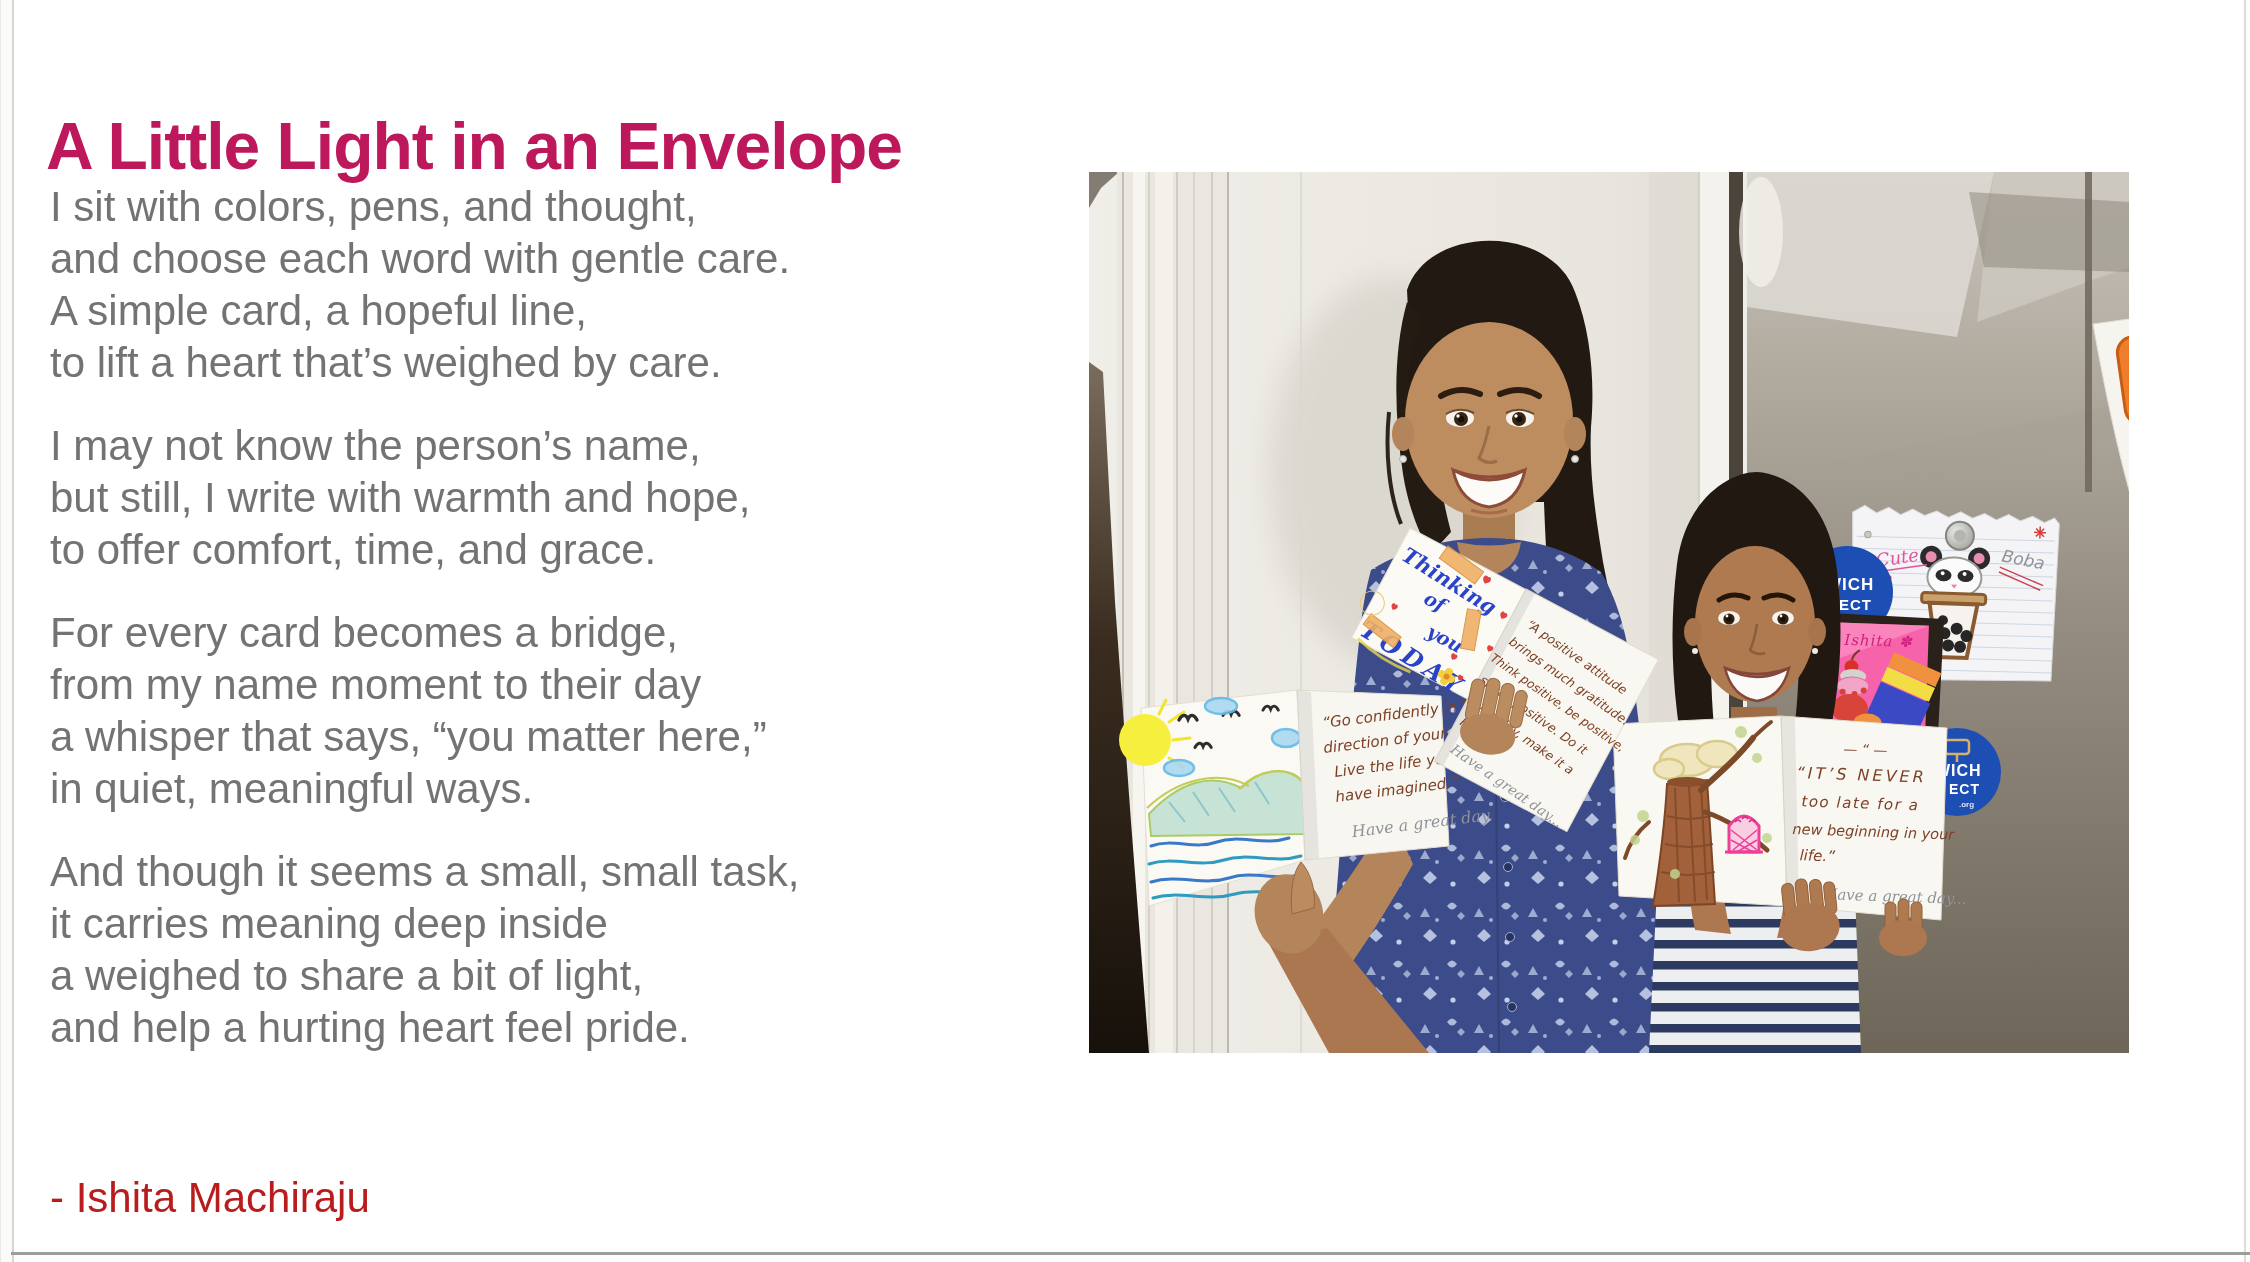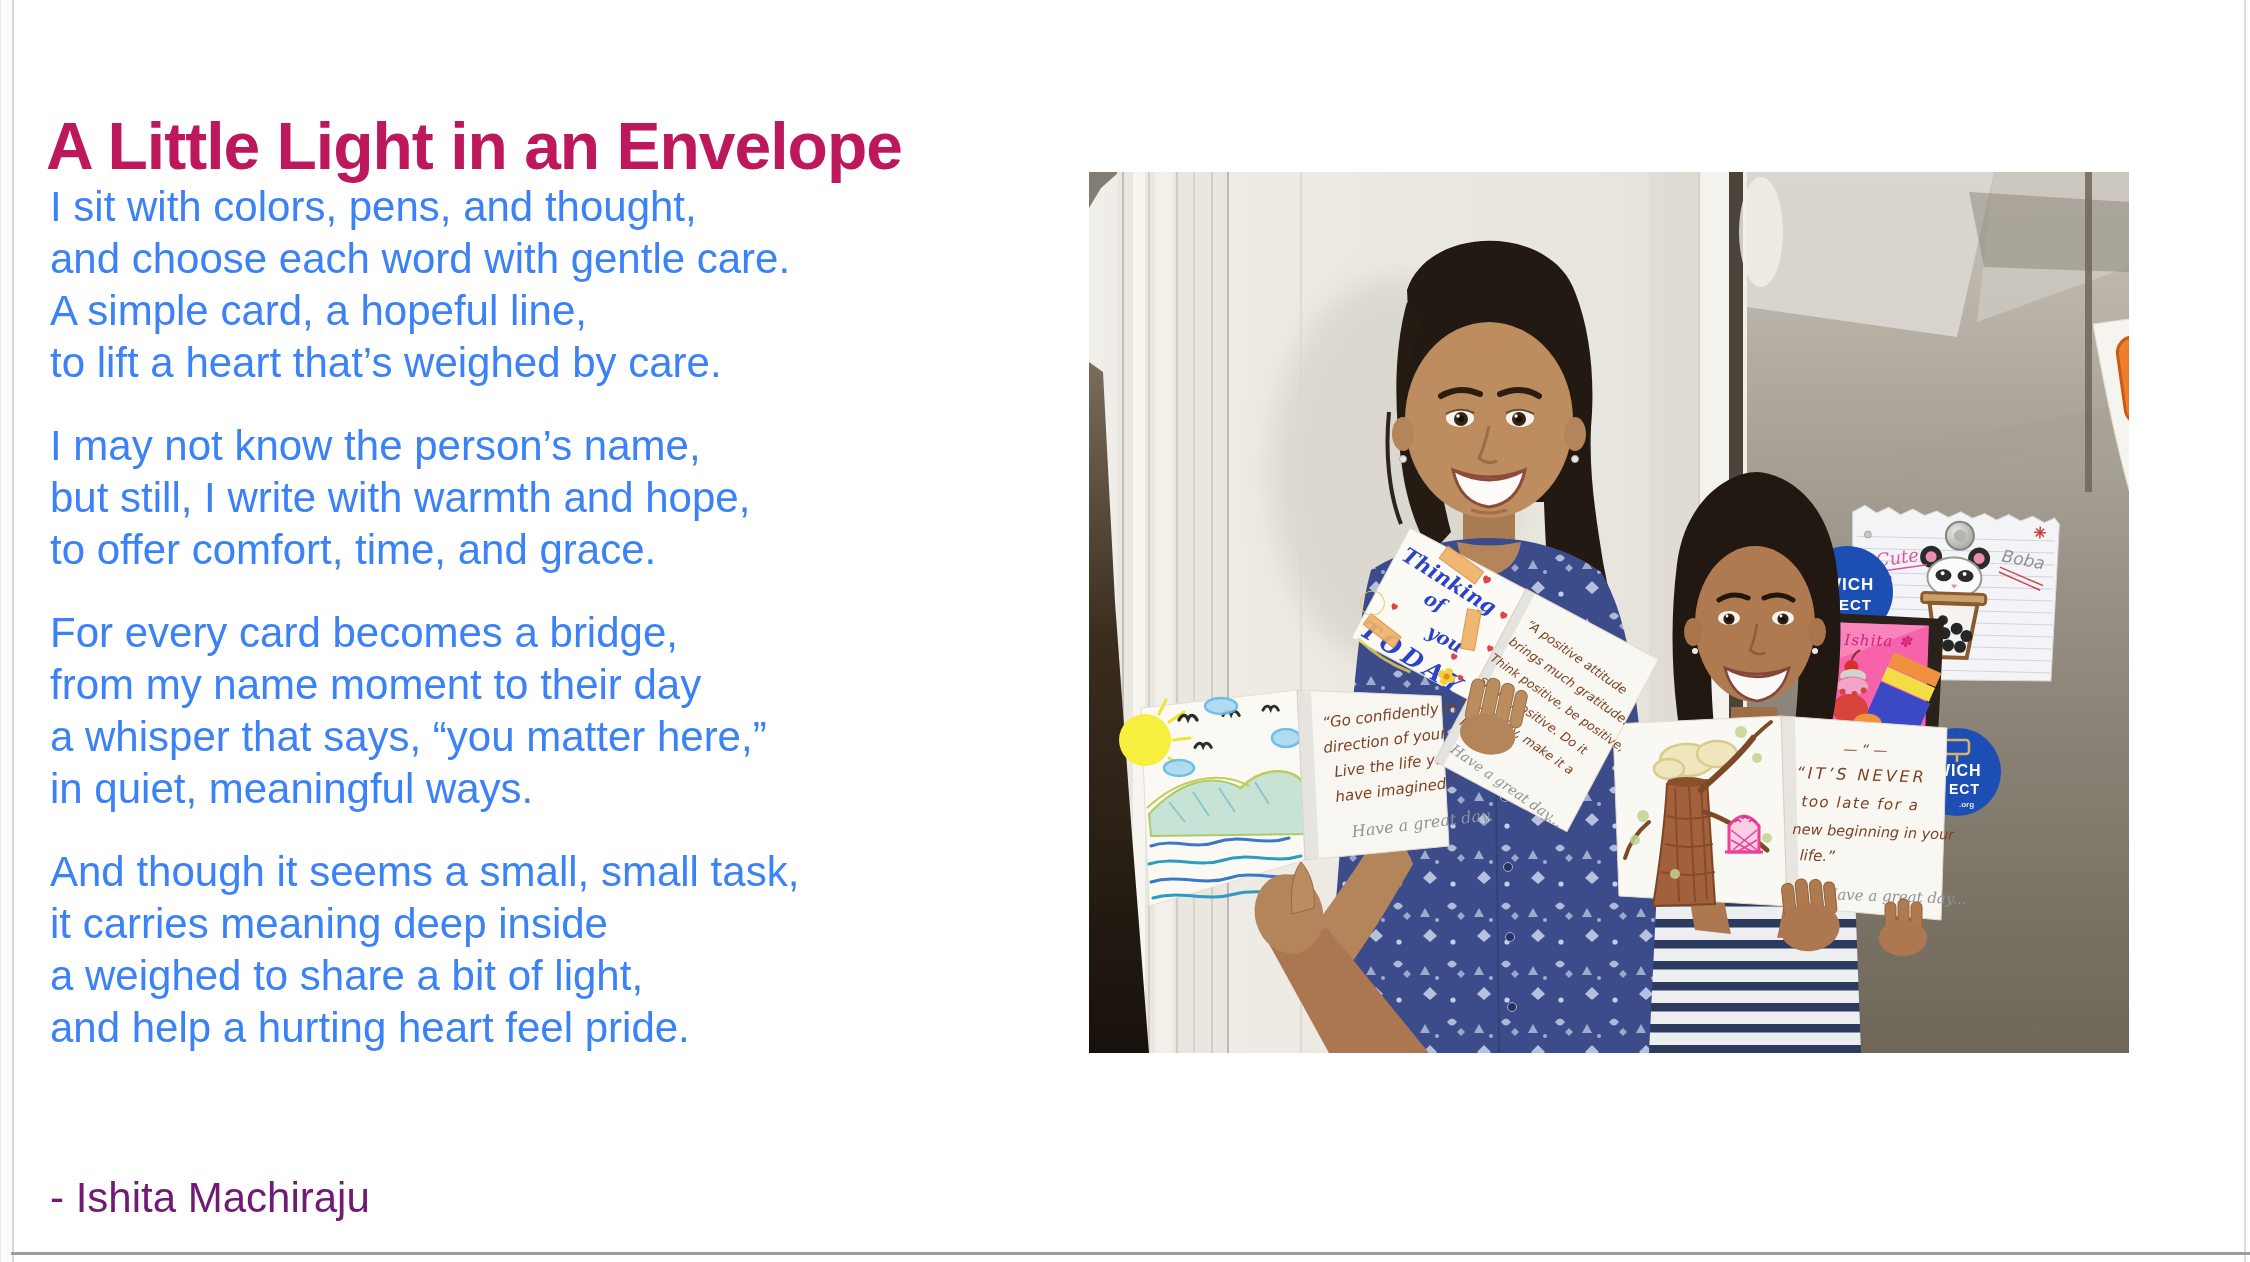--- a/index.html
+++ b/index.html
@@ -4,24 +4,24 @@
 <style>
   html,body{margin:0;padding:0;}
   body{width:2250px;height:1262px;background:#ffffff;overflow:hidden;position:relative;
        font-family:"Liberation Sans",sans-serif;}
   .edge-left{position:absolute;left:0;top:0;bottom:0;width:11px;background:#fbfbfa;
        border-right:2px solid #d6d6d2;border-left:1px solid #e9e9e6;}
   .edge-right{position:absolute;right:4px;top:0;bottom:0;width:2px;background:#dcdcd8;}
   .edge-bottom{position:absolute;left:11px;right:0;top:1252px;height:3px;background:#9d9d99;}
   .title{position:absolute;left:46px;top:64px;font-size:66px;font-weight:bold;
        color:#be185d;letter-spacing:-1px;white-space:nowrap;}
-  .poem{position:absolute;left:50px;top:181px;font-size:42px;line-height:52px;color:#3b82f6;}
+  .poem{position:absolute;left:50px;top:181px;font-size:42px;line-height:52px;color:#737373;}
   .stanza{margin:0 0 31px 0;}
   .poem-line{display:block;white-space:nowrap;}
-  .attribution{position:absolute;left:50px;top:1174px;font-size:42px;color:#701a75;}
+  .attribution{position:absolute;left:50px;top:1174px;font-size:42px;color:#b91c1c;}
   .photo{position:absolute;left:1089px;top:172px;width:1040px;height:881px;}
   .photo svg{display:block;width:100%;height:100%;}
   
   text{font-family:"DejaVu Sans",sans-serif;}
   .t-brown{fill:#7d4024;font-style:italic;}
   .t-pencil{fill:#8f9298;font-style:italic;font-family:"DejaVu Serif",serif;}
   .t-blue{fill:#2b43c8;font-style:italic;font-weight:bold;font-family:"DejaVu Serif",serif;}
   .t-white{fill:#ffffff;font-weight:bold;font-family:"Liberation Sans",sans-serif;}
   .t-pink{fill:#e0559f;font-style:italic;font-family:"DejaVu Serif",serif;}
   .t-magenta{fill:#d1207f;font-style:italic;font-family:"DejaVu Serif",serif;}

